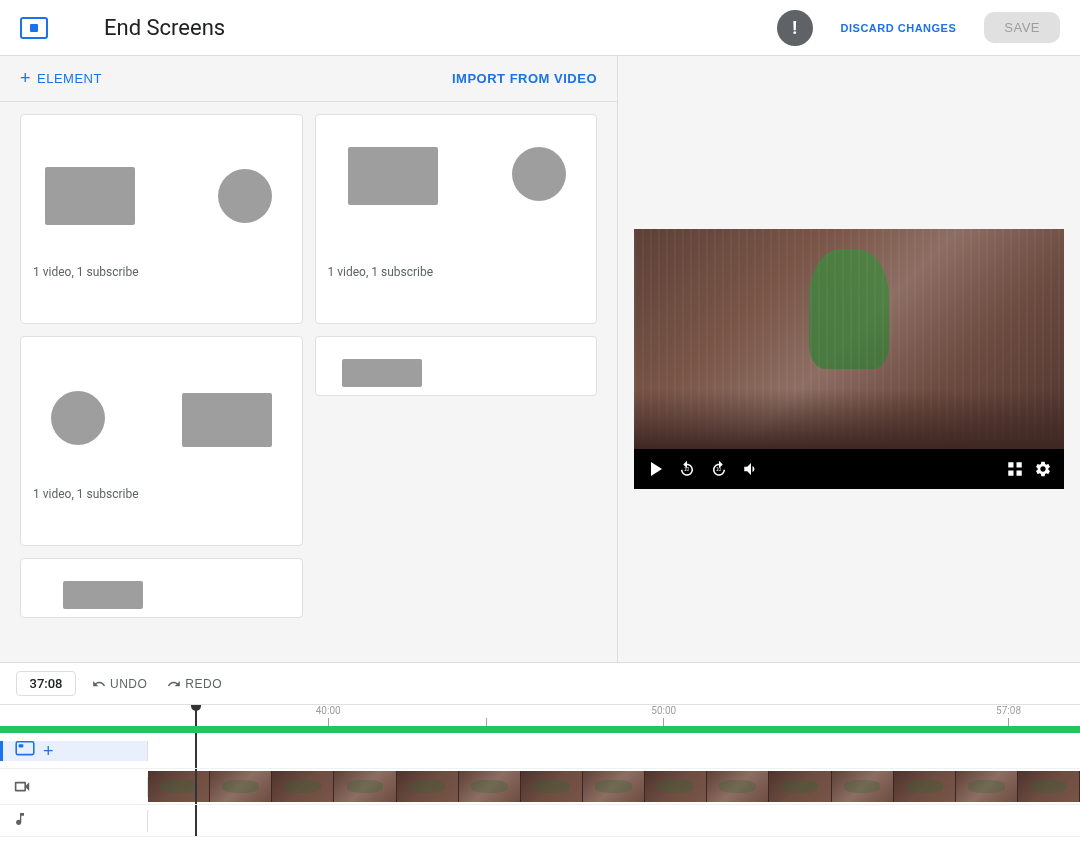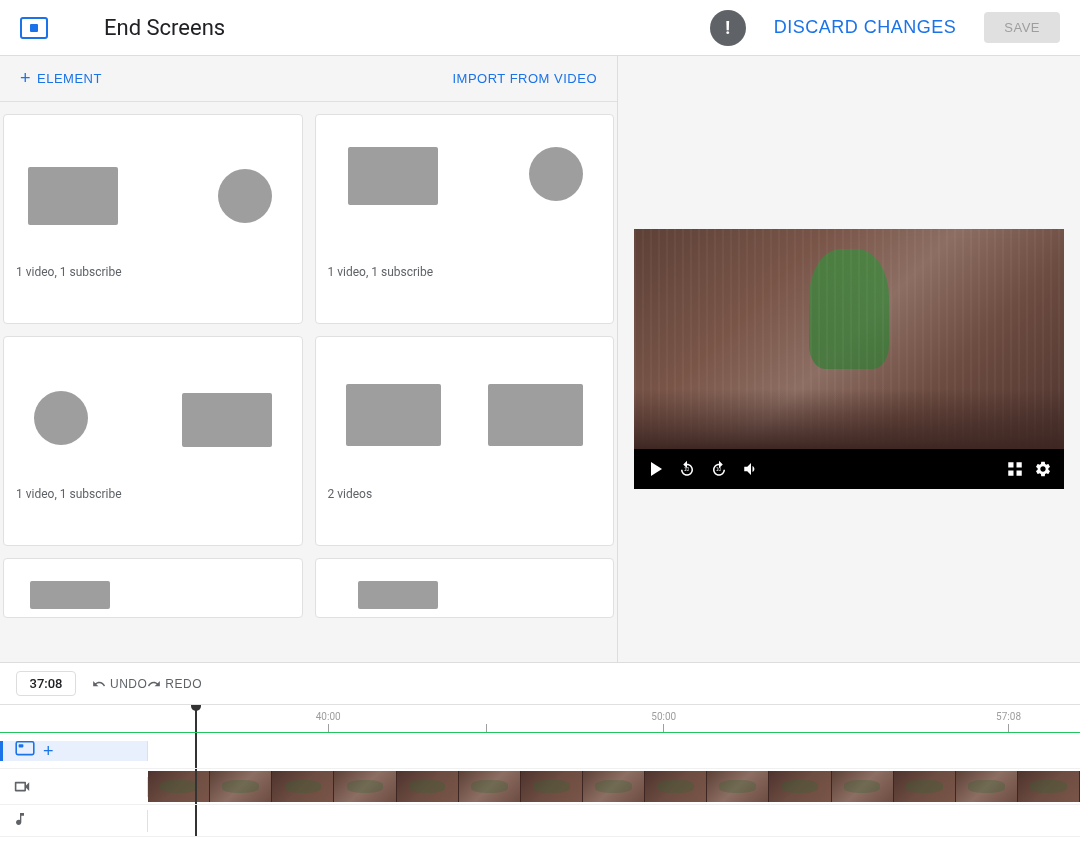--- a/index.html
+++ b/index.html
@@ -33,27 +33,27 @@
     .header-right { display: flex; align-items: center; gap: 16px; }
     .alert-icon {
       width: 36px; height: 36px;
       background: #5f6368;
       border-radius: 50%;
       display: flex; align-items: center; justify-content: center;
       color: white; font-size: 18px; font-weight: bold;
     }
     .discard-btn {
       background: none; border: none; cursor: pointer;
-      color: #1a73e8; font-size: 18px; font-weight: 400; letter-spacing: 0.5px;
+      color: #1a73e8; font-size: 11px; font-weight: 700; letter-spacing: 0.5px;
       text-transform: uppercase; padding: 8px 12px;
     }
     .save-btn {
       background: #e0e0e0; border: none; cursor: pointer;
       color: #9e9e9e; font-size: 13px; font-weight: 500; letter-spacing: 0.5px;
-      text-transform: uppercase; padding: 8px 20px; border-radius: 4px;
+      text-transform: uppercase; padding: 8px 20px; border-radius: 10px;
     }
 
     
     .main-area {
       display: flex;
       height: calc(842px - 56px - 180px);
     }
 
     
     .left-panel {
@@ -73,29 +73,29 @@
       border-bottom: 1px solid #e0e0e0;
     }
     .add-element-btn {
       display: flex; align-items: center; gap: 6px;
       background: none; border: none; cursor: pointer;
       color: #1a73e8; font-size: 13px; font-weight: 500; text-transform: uppercase; letter-spacing: 0.5px;
     }
     .add-element-btn .plus { font-size: 18px; font-weight: 400; }
     .import-btn {
       background: none; border: none; cursor: pointer;
-      color: #1a73e8; font-size: 13px; font-weight: 400; text-transform: uppercase; letter-spacing: 0.5px;
+      color: #1a73e8; font-size: 13px; font-weight: 700; text-transform: uppercase; letter-spacing: 0.5px;
     }
 
     
     .templates-grid {
       display: grid;
       grid-template-columns: 1fr 1fr;
       gap: 12px;
-      padding: 12px 3px;
+      padding: 12px 20px;
       overflow-y: auto;
       flex: 1;
     }
     .template-card {
       background: #fff;
       border: 1px solid #e0e0e0;
       border-radius: 4px;
       padding: 12px;
       cursor: pointer;
     }
@@ -213,32 +213,32 @@
       border: 1px solid #ddd;
       border-radius: 4px;
       padding: 4px 10px;
       font-size: 13px;
       font-weight: 500;
       color: #202124;
       min-width: 60px;
       text-align: center;
       background: #fff;
     }
-    .undo-redo-group { display: flex; align-items: center; gap: 0; }
+    .undo-redo-group { display: flex; align-items: center; gap: 20px; }
     .undo-btn, .redo-btn {
       display: flex; align-items: center; gap: 4px;
       background: none; border: none; cursor: pointer;
       color: #5f6368; font-size: 12px; font-weight: 500; text-transform: uppercase; letter-spacing: 0.5px;
     }
 
     
     .timeline-ruler {
       height: 28px;
       background: #fff;
-      border-bottom: 1px solid #22c55e;
+      border-bottom: 7px solid #22c55e;
       display: flex;
       align-items: center;
       padding-left: 148px;
       position: relative;
       overflow: hidden;
     }
     .ruler-marks {
       display: flex;
       align-items: flex-end;
       height: 100%;
@@ -397,27 +397,20 @@
       </div>
 
       <div class="template-card">
         <div class="template-preview">
           <div class="shape-circle" style="left:18px; top:42px; width:54px; height:54px;"></div>
           <div class="shape-rect" style="right:18px; top:44px; width:90px; height:54px;"></div>
         </div>
         <div class="template-label">1 video, 1 subscribe</div>
       </div>
 
-      <div class="template-card">
-        <div class="template-preview">
-          <div class="shape-rect" style="left:18px; top:35px; width:95px; height:62px;"></div>
-          <div class="shape-rect" style="right:18px; top:35px; width:95px; height:62px;"></div>
-        </div>
-        <div class="template-label">2 videos</div>
-      </div>
 
       <div class="template-card" style="height:60px; overflow:hidden;">
         <div class="template-preview" style="height:50px;">
           <div class="shape-rect" style="left:14px; top:10px; width:80px; height:28px;"></div>
         </div>
       </div>
 
       <div class="template-card" style="height:60px; overflow:hidden;">
         <div class="template-preview" style="height:50px;">
           <div class="shape-rect" style="left:30px; top:10px; width:80px; height:28px;"></div>

